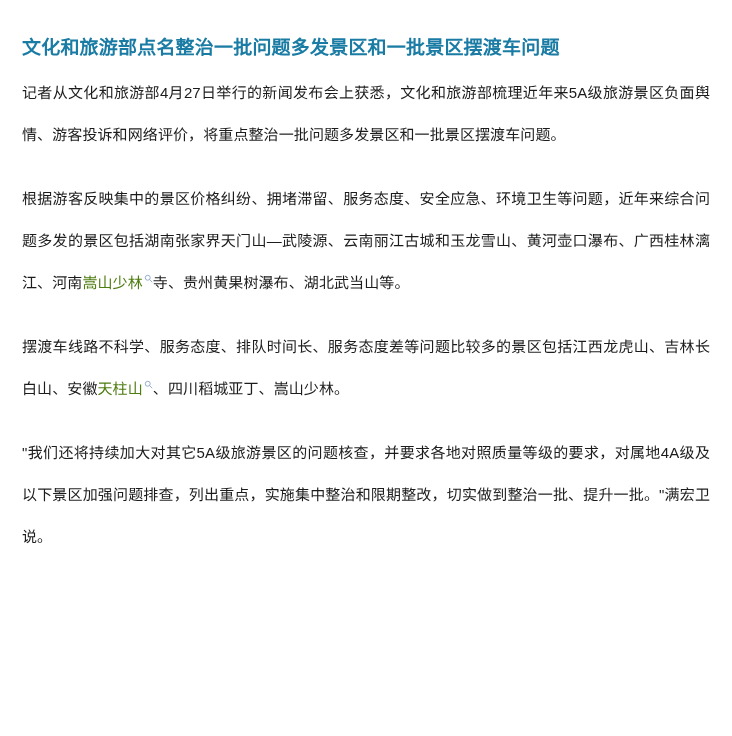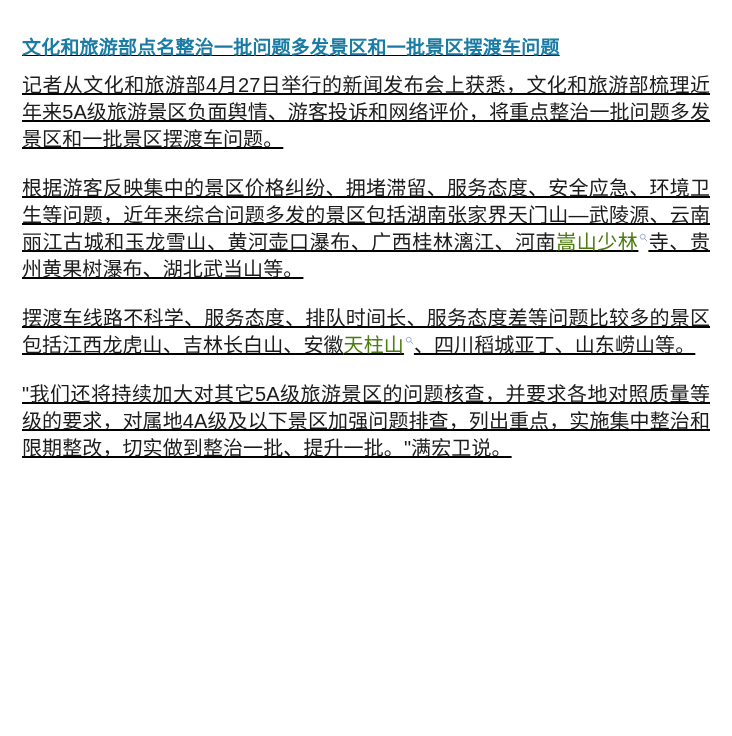--- a/index.html
+++ b/index.html
@@ -14,39 +14,38 @@
     font-family: "Liberation Sans", "DejaVu Sans", sans-serif;
     -webkit-font-smoothing: antialiased;
     overflow: hidden;
   }
   .page {
     box-sizing: border-box;
     width: 732px;
     height: 736px;
     background: #ffffff;
     padding: 34px 22px 0 22px;
-    text-decoration: underline;
   }
   .article-title {
     margin: 0 0 0 0;
     color: #1a7ca4;
     font-size: 19px;
     font-weight: bold;
     line-height: 28px;
     letter-spacing: 0.2px;
     white-space: nowrap;
   }
   .article-body {
     margin-top: 10px;
   }
   .para {
     margin: 8px 0 22px 0;
     color: #1c1c1c;
-    font-size: 20px;
-    line-height: 27px;
+    font-size: 15px;
+    line-height: 42px;
     text-align: justify;
     text-justify: inter-ideograph;
     letter-spacing: 0.1px;
     word-break: break-all;
   }
   .para:last-child {
     margin-bottom: 0;
   }
   .entity-link {
     color: #4d7c0f;
@@ -81,20 +80,20 @@
       <span>根据游客反映集中的景区价格纠纷、拥堵滞留、服务态度、安全应急、环境卫生等问题，近年来综合问题多发的景区包括湖南张家界天门山—武陵源、云南丽江古城和玉龙雪山、黄河壶口瀑布、广西桂林漓江、河南</span><a class="entity-link" href="#"><span>嵩山少林</span></a><span class="search-badge"><svg width="9" height="9" viewBox="0 0 12 12" aria-hidden="true">
             <circle cx="5" cy="5" r="3.3" fill="none" stroke="#8aa6cc" stroke-width="1.2"></circle>
             <line x1="7.5" y1="7.5" x2="10.6" y2="10.6" stroke="#8aa6cc" stroke-width="1.2" stroke-linecap="round"></line>
           </svg></span><span>寺、贵州黄果树瀑布、湖北武当山等。</span>
     </p>
 
     <p class="para">
       <span>摆渡车线路不科学、服务态度、排队时间长、服务态度差等问题比较多的景区包括江西龙虎山、吉林长白山、安徽</span><a class="entity-link" href="#"><span>天柱山</span></a><span class="search-badge"><svg width="9" height="9" viewBox="0 0 12 12" aria-hidden="true">
             <circle cx="5" cy="5" r="3.3" fill="none" stroke="#8aa6cc" stroke-width="1.2"></circle>
             <line x1="7.5" y1="7.5" x2="10.6" y2="10.6" stroke="#8aa6cc" stroke-width="1.2" stroke-linecap="round"></line>
-          </svg></span><span>、四川稻城亚丁、山东崂山等。</span>
+          </svg></span><span>、四川稻城亚丁、嵩山少林。</span>
     </p>
 
 
     <p class="para">"我们还将持续加大对其它5A级旅游景区的问题核查，并要求各地对照质量等级的要求，对属地4A级及以下景区加强问题排查，列出重点，实施集中整治和限期整改，切实做到整治一批、提升一批。"满宏卫说。</p>
 
   </div>
 </div>
 
 </body></html>

